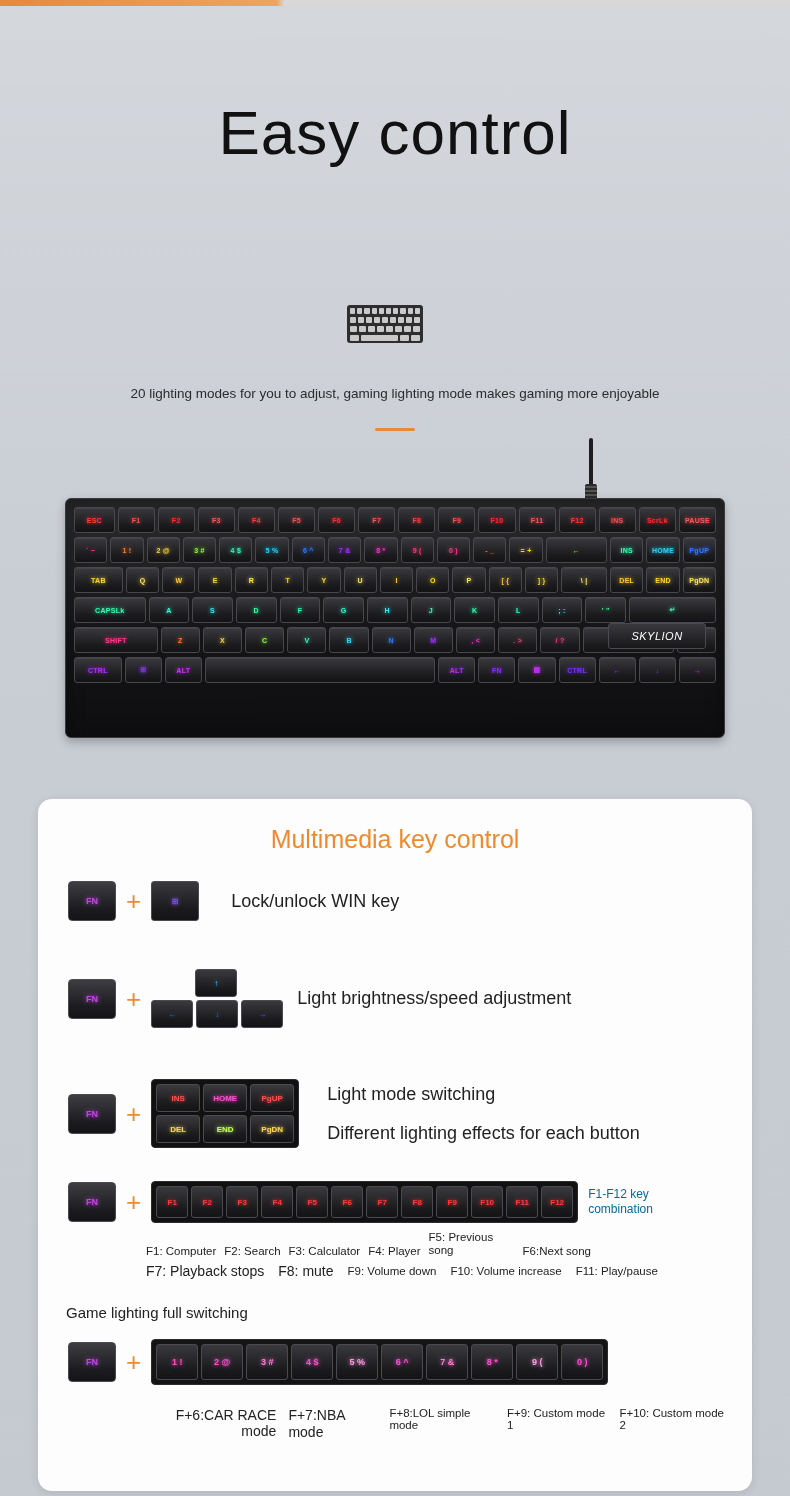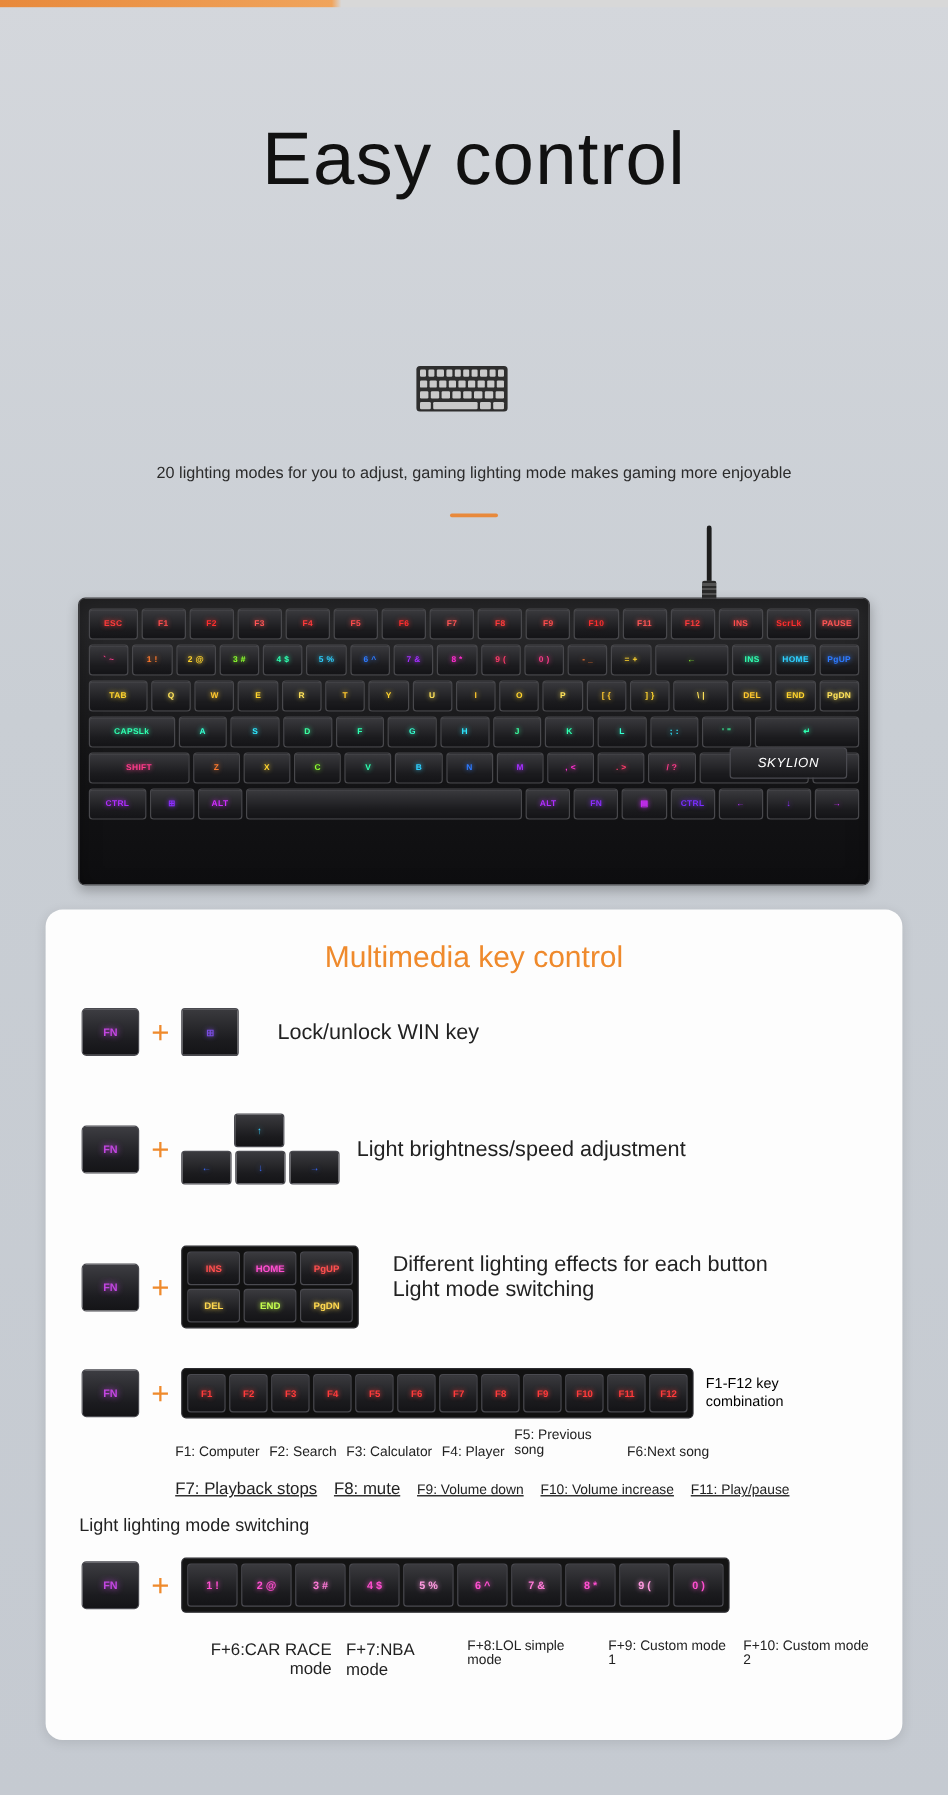--- a/index.html
+++ b/index.html
@@ -65,39 +65,39 @@
   }
   .kbrow{display:flex;gap:3px;margin-bottom:4px;height:26px;}
   .key{
     flex:1;border-radius:3px;background:linear-gradient(180deg,#3a3a3e 0%,#1b1b1e 70%,#141417 100%);
     border:1px solid #48484c;box-shadow:0 1px 0 rgba(255,255,255,.06) inset;
     font-size:7px;color:#ddd;display:flex;align-items:center;justify-content:center;
     text-shadow:0 0 4px currentColor;font-weight:bold;letter-spacing:.3px;overflow:hidden;
   }
   
   .card{
-    position:absolute;top:758px;left:38px;width:714px;height:692px;
+    position:absolute;top:799px;left:38px;width:714px;height:692px;
     background:#fdfdfd;border-radius:14px;box-shadow:0 2px 10px rgba(0,0,0,.10);
   }
   .card h3{
     margin:0;padding-top:26px;text-align:center;font-size:25px;font-weight:400;color:#ef8a2c;
   }
   .line{
     position:absolute;display:flex;align-items:center;
   }
   .fnkey{
     width:46px;height:38px;border-radius:4px;
     background:linear-gradient(180deg,#3d3d42 0%,#1c1c20 70%,#141417 100%);
     border:1px solid #4a4a50;
     display:flex;align-items:center;justify-content:center;
     font-size:9px;font-weight:bold;color:#c246e0;text-shadow:0 0 5px #c246e0;
   }
   .plus{font-size:26px;color:#ef8a2c;margin:0 10px;font-weight:400;line-height:1;}
   .desc{font-size:18px;color:#222;}
-  .desc-sm{font-size:12px;color:#000000;}
+  .desc-sm{font-size:12px;color:#0369a1;}
   .minikey{
     border-radius:3px;background:linear-gradient(180deg,#3a3a3e 0%,#1b1b1e 70%,#141417 100%);
     border:1px solid #4a4a50;display:flex;align-items:center;justify-content:center;
     font-size:8px;font-weight:bold;text-shadow:0 0 4px currentColor;overflow:hidden;
   }
   .cluster{display:flex;flex-direction:column;gap:3px;}
   .clrow{display:flex;gap:3px;}
   .strip{
     display:flex;gap:3px;background:#111;padding:4px;border-radius:4px;border:1px solid #2c2c30;
   }
@@ -301,22 +301,22 @@
           <div class="minikey" style="width:42px;height:26px;color:#ff4fd0;">HOME</div>
           <div class="minikey" style="width:42px;height:26px;color:#ff4f4f;">PgUP</div>
         </div>
         <div class="clrow">
           <div class="minikey" style="width:42px;height:26px;color:#ffd84f;">DEL</div>
           <div class="minikey" style="width:42px;height:26px;color:#c6ff4f;">END</div>
           <div class="minikey" style="width:42px;height:26px;color:#ffd84f;">PgDN</div>
         </div>
       </div>
       <div style="margin-left:28px;">
+        <div class="desc" style="margin-bottom:18px;">Light mode switching</div>
         <div class="desc">Different lighting effects for each button</div>
-        <div class="desc" style="margin-bottom:18px;">Light mode switching</div>
       </div>
     </div>
 
     <div class="line" style="top:382px;left:30px;">
       <div class="fnkey">FN</div>
       <div class="plus">+</div>
       <div class="strip" id="fkey-strip">
           <div class="minikey" style="width: 30px; height: 30px; color: rgb(255, 59, 59);">F1</div>
           <div class="minikey" style="width: 30px; height: 30px; color: rgb(255, 59, 59);">F2</div>
           <div class="minikey" style="width: 30px; height: 30px; color: rgb(255, 59, 59);">F3</div>
@@ -338,30 +338,30 @@
 
     <div style="position:absolute;top:432px;left:108px;width:540px;">
       <div style="display:flex;flex-wrap:wrap;align-items:flex-end;column-gap:8px;row-gap:2px;">
         <span class="noteline">F1: Computer</span>
         <span class="noteline">F2: Search</span>
         <span class="noteline">F3: Calculator</span>
         <span class="noteline">F4: Player</span>
         <span class="noteline" style="max-width:86px;line-height:1.15;">F5: Previous song</span>
         <span class="noteline" style="align-self:flex-end;">F6:Next song</span>
       </div>
-      <div style="display:flex;align-items:flex-end;column-gap:14px;margin-top:16px;text-decoration:underline;">
+      <div style="display:flex;align-items:center;column-gap:14px;margin-top:6px;">
         <span style="font-size:14px;color:#222;">F7: Playback stops</span>
         <span style="font-size:14px;color:#222;">F8: mute</span>
         <span class="noteline">F9: Volume down</span>
         <span class="noteline">F10: Volume increase</span>
         <span class="noteline">F11: Play/pause</span>
       </div>
     </div>
 
-    <div class="gamenote" style="position:absolute;top:505px;left:28px;">Light lighting mode switching</div>
+    <div class="gamenote" style="position:absolute;top:505px;left:28px;">Game lighting full switching</div>
 
     <div class="line" style="top:540px;left:30px;">
       <div class="fnkey">FN</div>
       <div class="plus">+</div>
       <div class="strip" id="numkey-strip" style="background:#141414;">
           <div class="minikey" style="width: 40px; height: 34px; color: rgb(255, 79, 208); font-size: 9px;">1 !</div>
           <div class="minikey" style="width: 40px; height: 34px; color: rgb(255, 79, 208); font-size: 9px;">2 @</div>
           <div class="minikey" style="width: 40px; height: 34px; color: rgb(255, 122, 216); font-size: 9px;">3 #</div>
           <div class="minikey" style="width: 40px; height: 34px; color: rgb(255, 79, 208); font-size: 9px;">4 $</div>
           <div class="minikey" style="width: 40px; height: 34px; color: rgb(255, 154, 224); font-size: 9px;">5 %</div>

